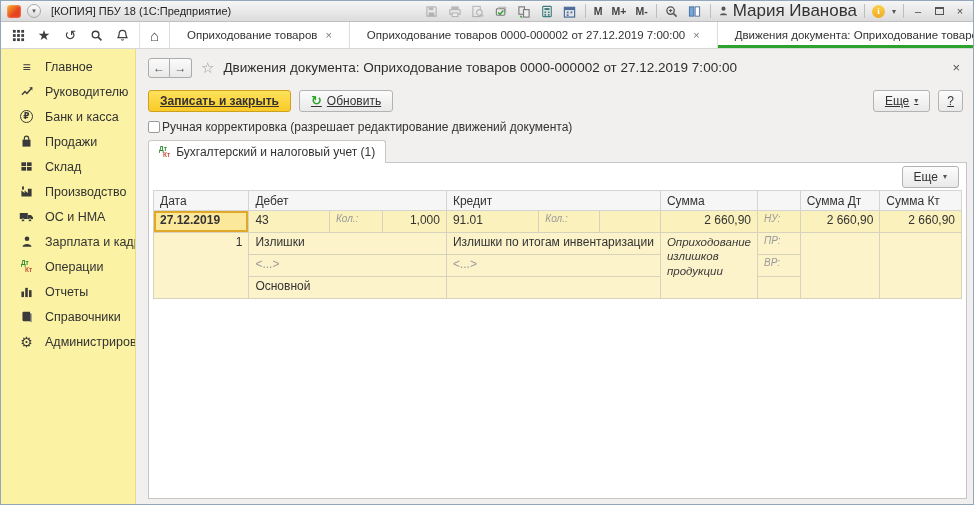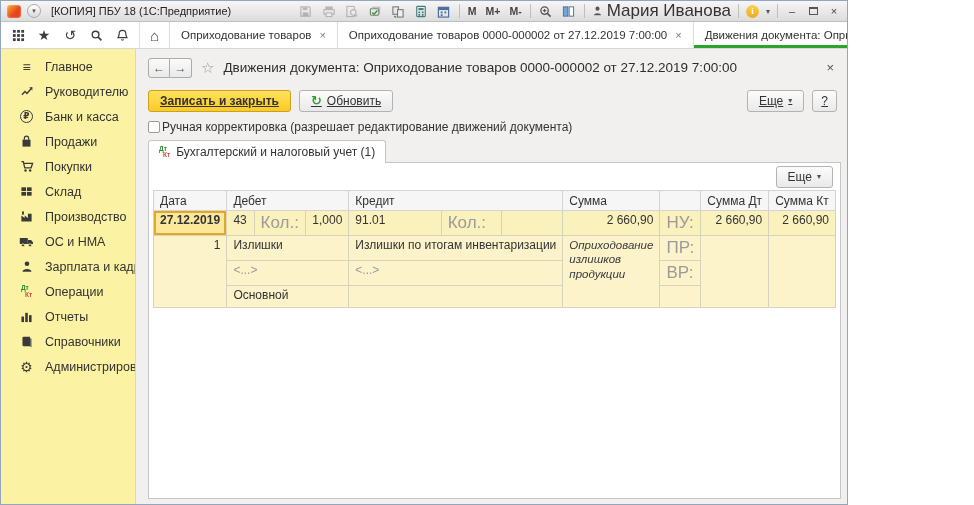--- a/index.html
+++ b/index.html
@@ -1,18 +1,18 @@
 <!DOCTYPE html>
 <html><head>
 <meta charset="utf-8">
 <style>
   * { margin:0; padding:0; box-sizing:border-box; }
   html,body { background:#fff; }
   body { font-family:"Liberation Sans","DejaVu Sans",sans-serif; color:#333; }
-  .window { width:848px; height:505px; border:1px solid #94A6BC; display:flex; flex-direction:column; background:#fff; overflow:hidden; }
+  .window { width:974px; height:505px; border:1px solid #94A6BC; display:flex; flex-direction:column; background:#fff; overflow:hidden; }
 
   
   .titlebar { flex:0 0 21px; background:linear-gradient(#F6F6F6,#DCDCDC); border-bottom:1px solid #C0C0C0; display:flex; align-items:center; padding:0 6px; font-size:11px; color:#222; }
   .tb-left { display:flex; align-items:center; gap:6px; }
   .logo-1c { width:14px; height:13px; border-radius:3px; background:linear-gradient(135deg,#F7B32B 0%,#E8431F 60%); box-shadow:inset 0 0 2px rgba(255,255,255,.6); }
   .tb-caret { width:14px; height:14px; border-radius:50%; border:1px solid #A8A8A8; background:linear-gradient(#FFFFFF,#D9D9D9); font-size:7px; color:#555; display:flex; align-items:center; justify-content:center; }
   .tb-title { margin-left:4px; white-space:nowrap; }
   .tb-right { margin-left:auto; display:flex; align-items:center; gap:7px; }
   .tico { width:16px; height:15px; display:flex; align-items:center; justify-content:center; }
   .tico svg { display:block; }
@@ -23,21 +23,21 @@
   .info-circle { width:13px; height:13px; border-radius:50%; background:linear-gradient(#FBD34D,#F0A81F); color:#fff; font-size:9px; font-weight:bold; display:flex; align-items:center; justify-content:center; font-family:"Liberation Serif",serif; }
   .win-btn { font-size:11px; color:#444; width:14px; text-align:center; }
   .restore-box { width:9px; height:8px; border:1px solid #555; border-top:2px solid #555; display:inline-block; }
 
   
   .navbar { flex:0 0 27px; background:#FFFFFF; border-bottom:1px solid #D6D6D6; display:flex; align-items:stretch; font-size:11.5px; }
   .nav-icons { display:flex; align-items:center; gap:0; padding:0 4px; }
   .nav-ic { width:26px; height:100%; display:flex; align-items:center; justify-content:center; color:#3E3E3E; font-size:14px; }
   .nav-home { width:30px; display:flex; align-items:center; justify-content:center; border-left:1px solid #E2E2E2; font-size:15px; color:#3E3E3E; }
   .nav-tabs { display:flex; flex:1; min-width:0; }
-  .nav-tab { display:flex; align-items:center; gap:8px; padding:0 11px; border-left:1px solid #DDDDDD; color:#333; white-space:nowrap; position:relative; }
+  .nav-tab { display:flex; align-items:center; gap:8px; padding:0 17px; border-left:1px solid #DDDDDD; color:#333; white-space:nowrap; position:relative; }
   .nav-tab:last-child { border-right:1px solid #DDDDDD; }
   .nav-tab.active { box-shadow:inset 0 -3px 0 #2CA32C; }
   .tab-x { color:#777; font-size:11px; }
 
   
   .bodyrow { flex:1; display:flex; min-height:0; }
   .sidebar { flex:0 0 135px; background:#FBF2A4; border-right:1px solid #E8DC85; padding-top:5px; overflow:hidden; }
   .sb-item { height:25px; display:flex; align-items:center; gap:10px; padding-left:17px; font-size:12.5px; color:#323232; white-space:nowrap; }
   .sb-ico { width:17px; height:16px; display:flex; align-items:center; justify-content:center; color:#3A3A3A; flex:0 0 17px; }
   .sb-ico svg { display:block; }
@@ -76,21 +76,21 @@
   .grid-wrap { flex:1; padding:0 4px 4px 4px; overflow:hidden; }
 
   table.grid { border-collapse:collapse; table-layout:fixed; font-size:12px; color:#333; }
   .grid th, .grid td { border:1px solid #D6D2BC; padding:2px 6px; overflow:hidden; white-space:nowrap; text-align:left; font-weight:normal; vertical-align:top; }
   .grid thead th { background:#F6F6F6; border-color:#D4D4D4; height:20px; color:#333; vertical-align:middle; }
   .grid td { background:#FBF1BC; height:22px; }
   .grid tr.r2 td, .grid tr.r3 td, .grid tr.r4 td { background:#FCF3CB; }
   td.sel { background:#FCE89B !important; box-shadow:inset 0 0 0 2px #E0A92A; font-weight:bold; }
   .num { text-align:right !important; }
   .bold { font-weight:bold; }
-  .lbl { color:#9B9B9B; font-size:17px;margin-left:42px; }
+  .lbl { color:#9B9B9B; font-style:italic; font-size:10px;margin-left:42px; }
   .muted { color:#9B9B9B; }
   .comment { font-style:italic; white-space:normal !important; font-size:11.5px; line-height:1.25; color:#3A3A3A; }
   .linecell { text-align:right !important; color:#333; }
 </style>
 </head>
 <body>
 
 <div class="window">
 
   <div class="titlebar">
@@ -263,30 +263,20 @@
         <span>Банк и касса</span>
       </div>
       <div class="sb-item">
         <span class="sb-ico">
             <svg width="13" height="13" viewBox="0 0 14 14">
               <path d="M4.7 5V3.6a2.3 2.3 0 0 1 4.6 0V5" fill="none" stroke="#3A3A3A" stroke-width="1.3"></path>
               <rect x="2.7" y="5" width="8.6" height="7.5" fill="#3A3A3A"></rect>
             </svg>
           </span>
         <span>Продажи</span>
-      </div>
-      <div class="sb-item">
-        <span class="sb-ico">
-            <svg width="14" height="13" viewBox="0 0 14 14">
-              <path d="M1 1.8h2l1.6 6.6h6.8L13 3.6H4" fill="none" stroke="#3A3A3A" stroke-width="1.4"></path>
-              <circle cx="5.4" cy="11.3" r="1.3" fill="#3A3A3A"></circle>
-              <circle cx="10.4" cy="11.3" r="1.3" fill="#3A3A3A"></circle>
-            </svg>
-          </span>
-        <span>Покупки</span>
       </div>
       <div class="sb-item">
         <span class="sb-ico">
             <svg width="13" height="13" viewBox="0 0 14 14">
               <g fill="#3A3A3A">
                 <rect x="1.5" y="2.5" width="5" height="4"></rect>
                 <rect x="7.5" y="2.5" width="5" height="4"></rect>
                 <rect x="1.5" y="7.5" width="5" height="4"></rect>
                 <rect x="7.5" y="7.5" width="5" height="4"></rect>
               </g>

